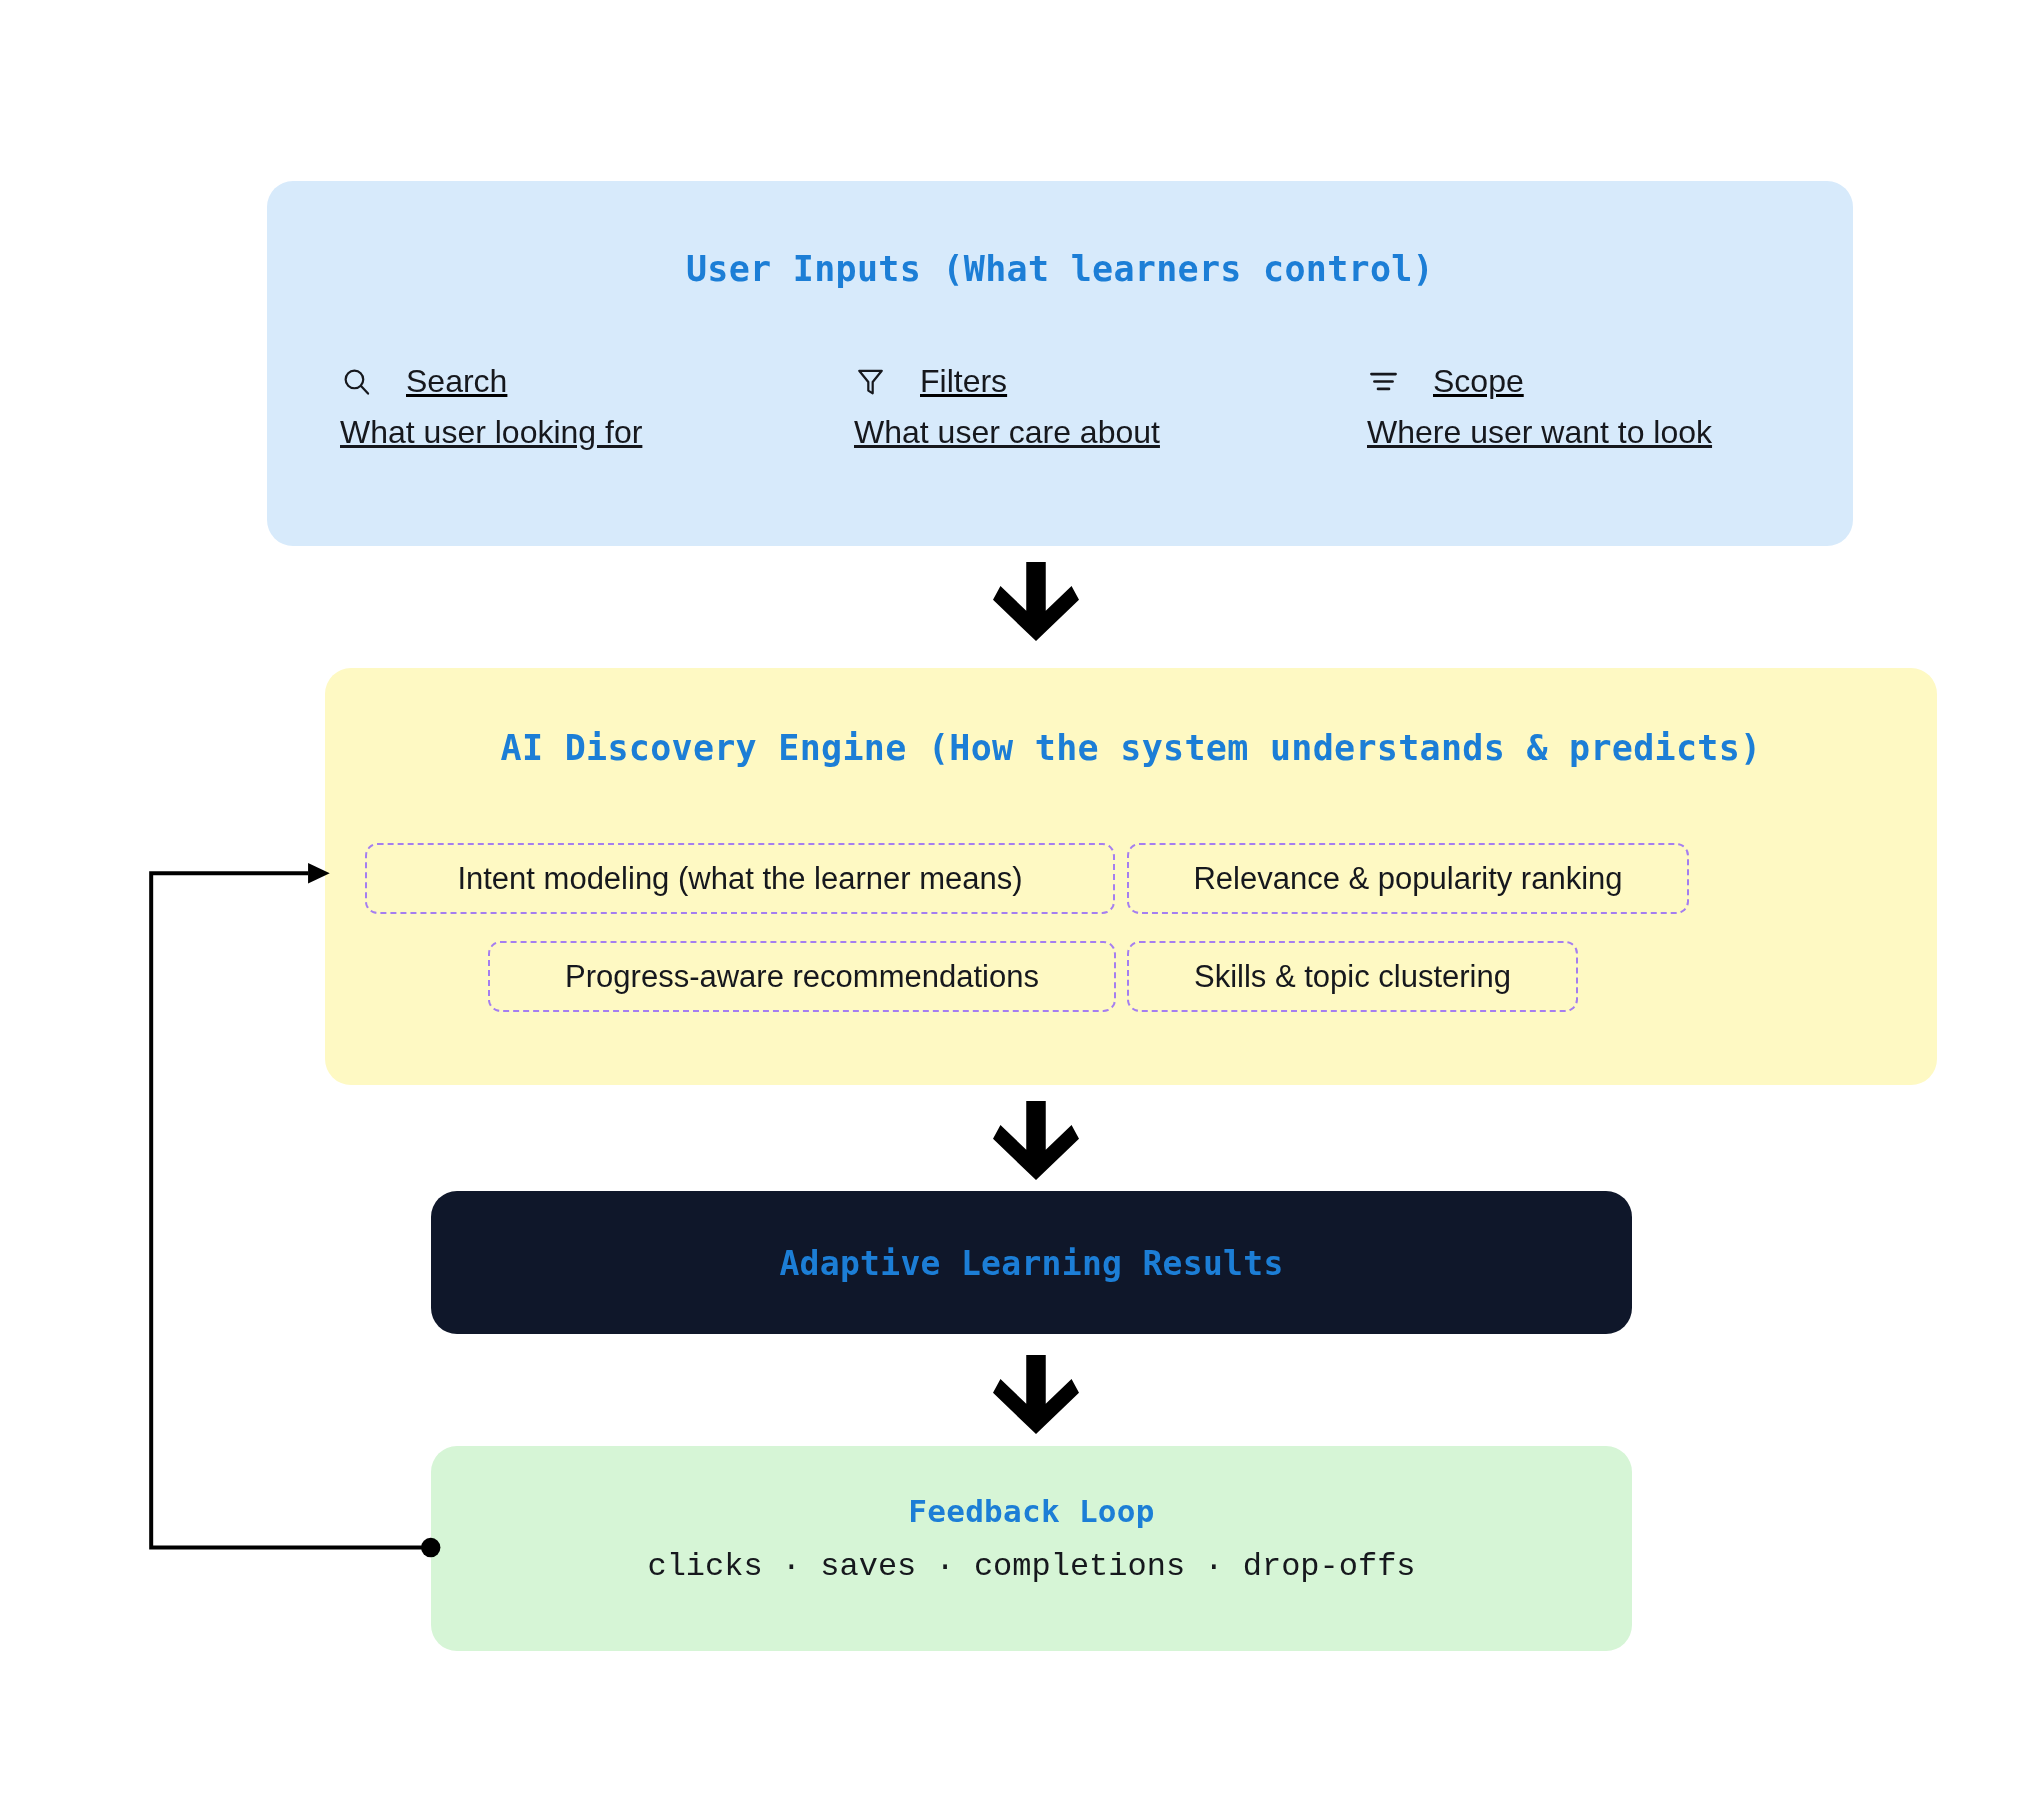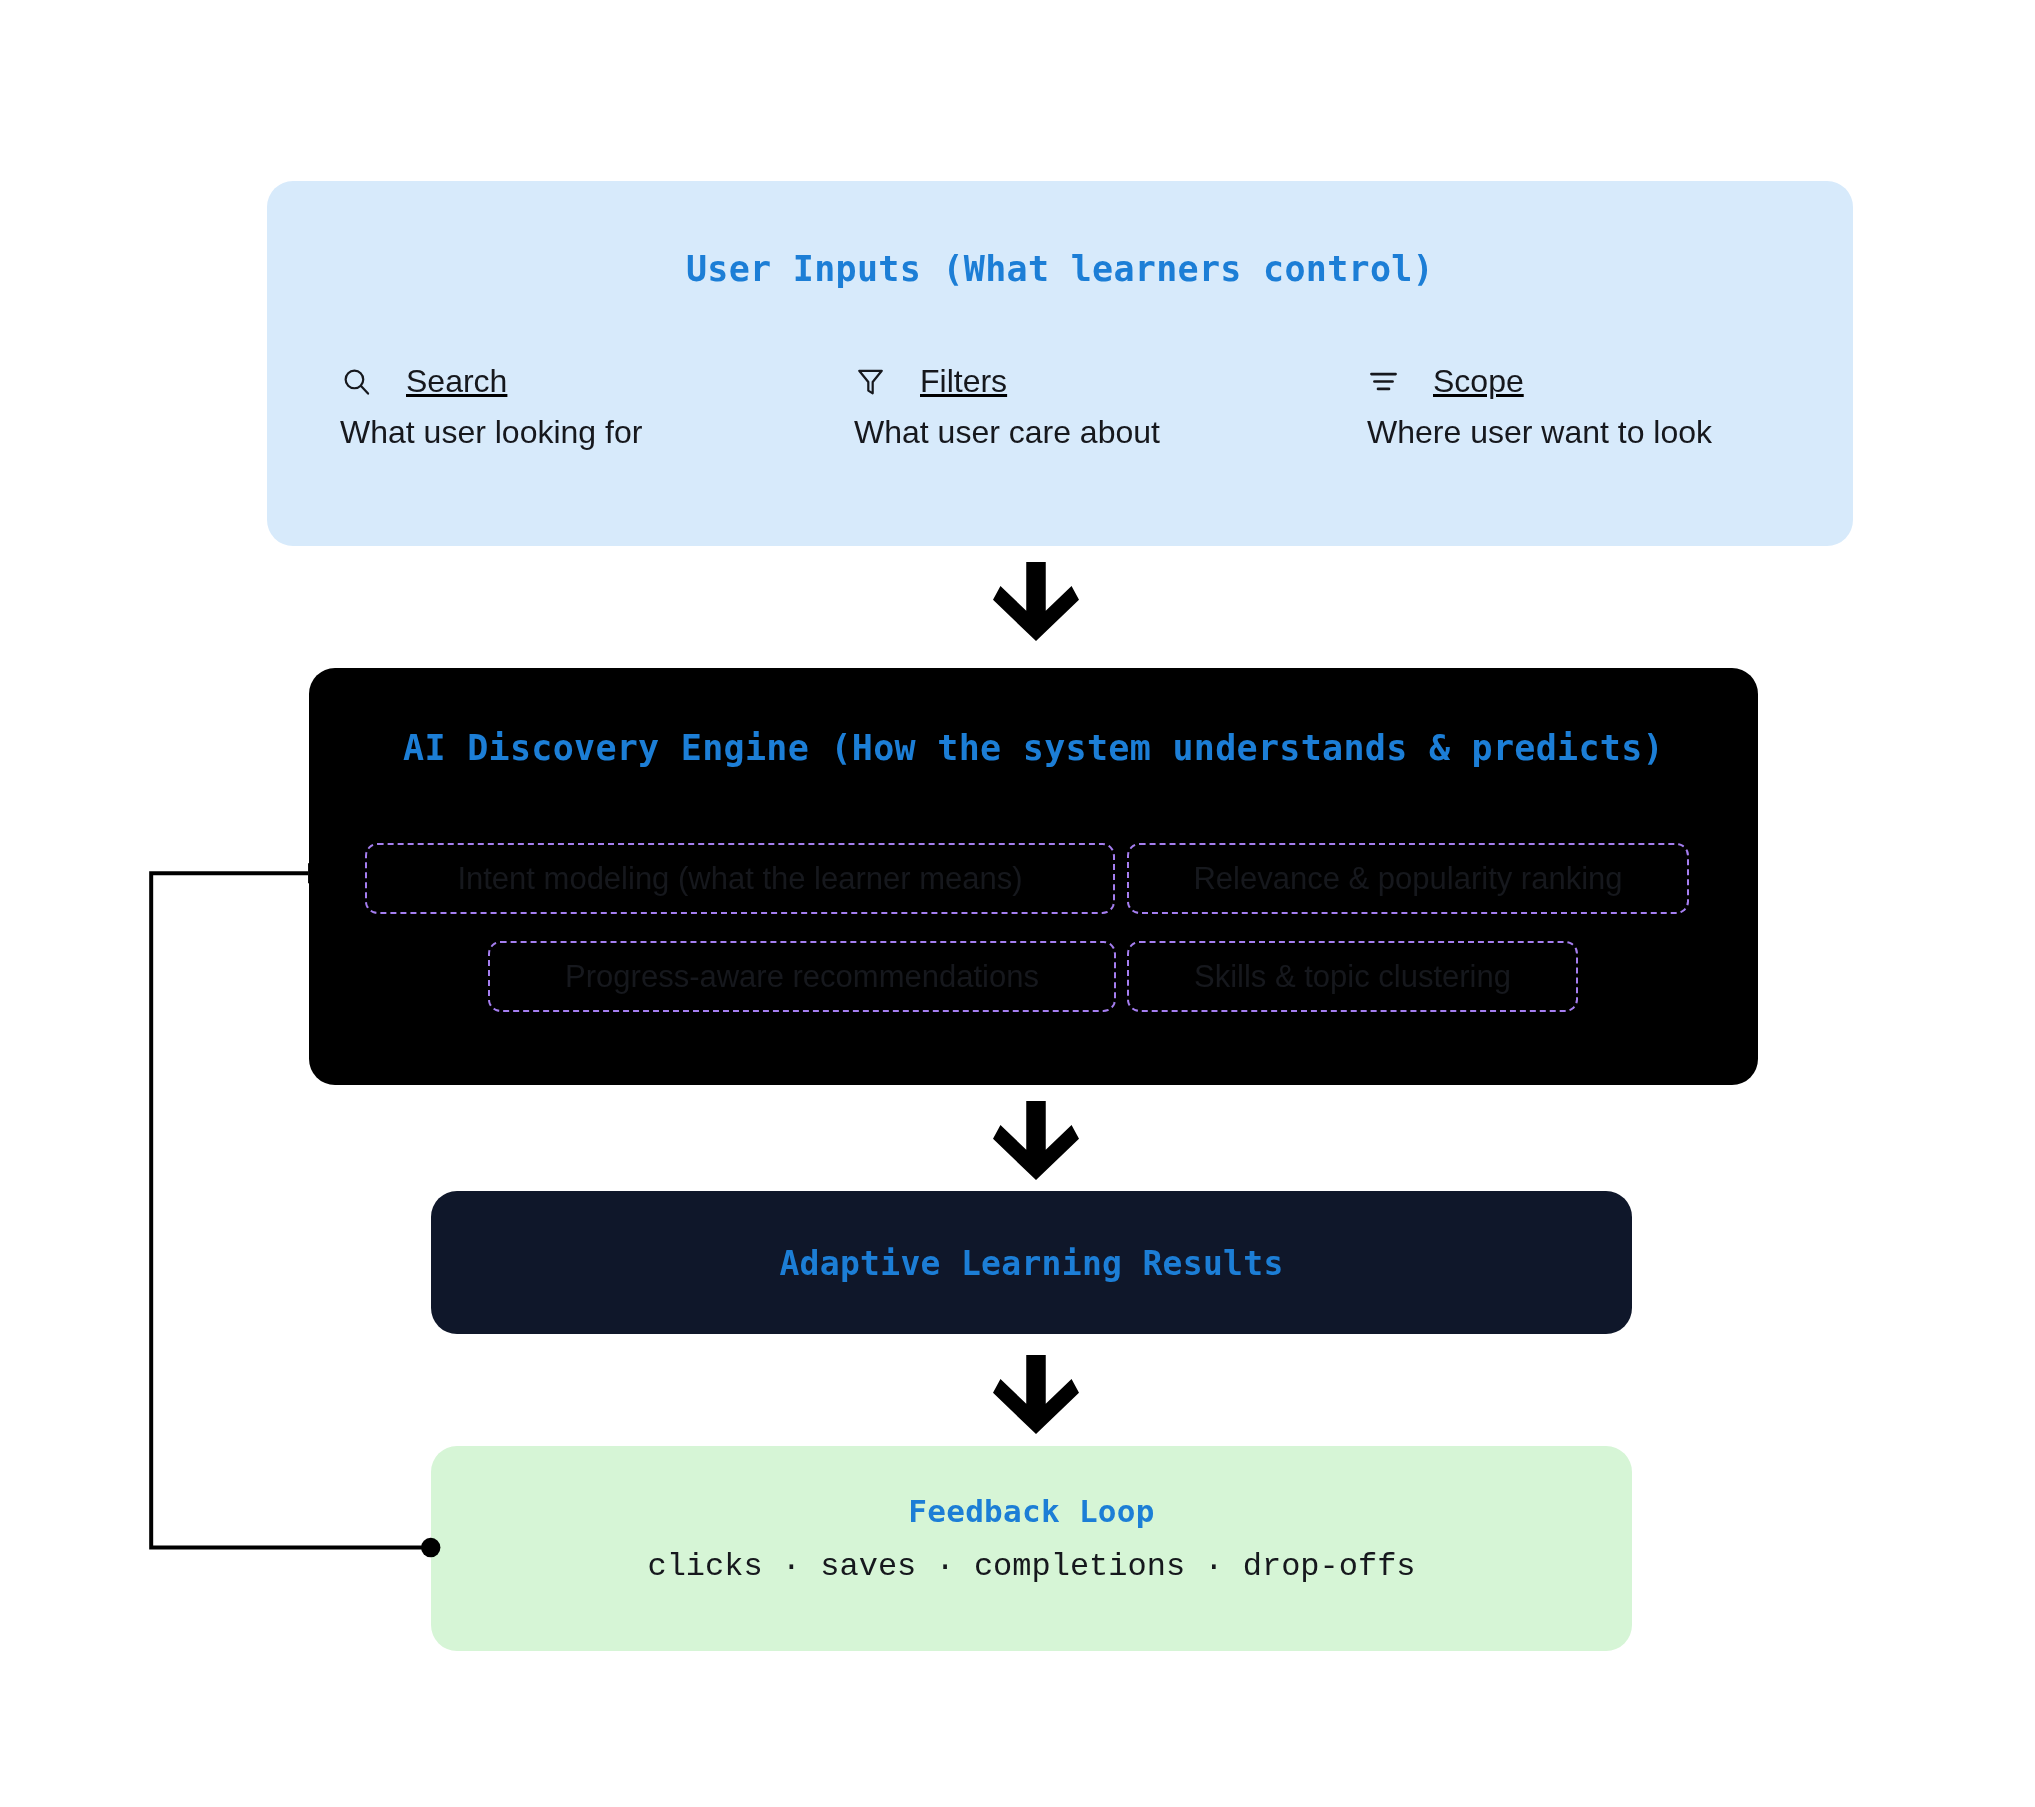--- a/index.html
+++ b/index.html
@@ -68,34 +68,35 @@
     color: #16181d;
     line-height: 1;
     white-space: nowrap;
   }
   .input-desc {
     margin-top: 11.4px;
     font-size: 32px;
     color: #16181d;
     white-space: nowrap;
     line-height: 1.1;
+    text-decoration: underline;
   }
   .icon-svg { display: block; }
 
   #col-search  { left: 340px; }
   #col-filters { left: 854px; }
   #col-scope   { left: 1367px; }
 
   
   #ai-engine-box {
-    left: 309px;
+    left: 325px;
     top: 668px;
-    width: 1449px;
+    width: 1612px;
     height: 417px;
-    background: #000000;
+    background: #fef9c3;
   }
   #ai-engine-title {
     position: absolute;
     left: 0; right: 0;
     top: 60px;
     font-size: 35px;
   }
 
   .chip {
     position: absolute;

